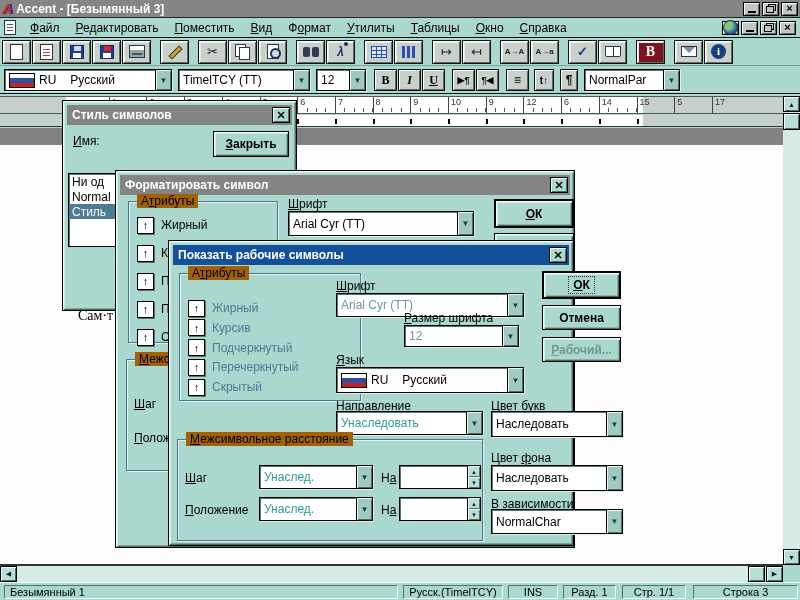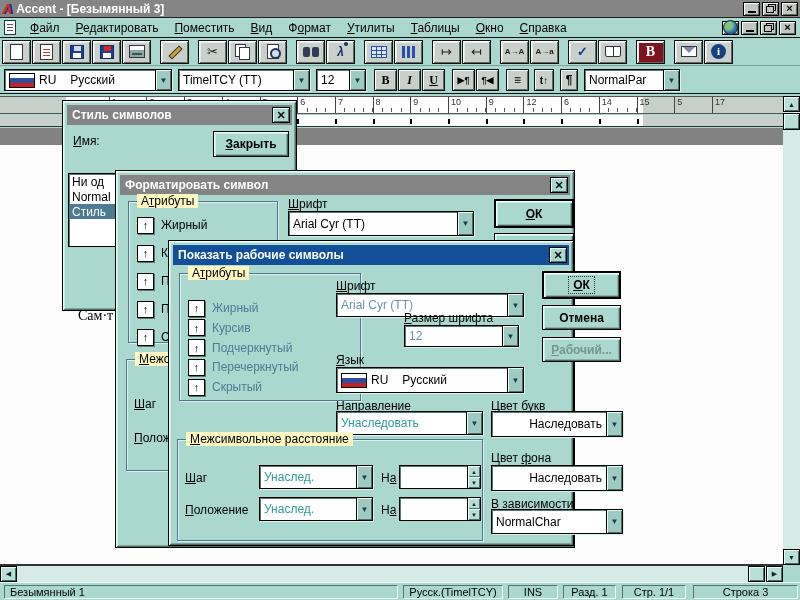--- a/index.html
+++ b/index.html
@@ -60,21 +60,21 @@
 .mail{width:16px;height:11px;background:#fff;border:1px solid #334;position:relative}
 .mail::after{content:"";position:absolute;left:1px;top:0;width:0;height:0;border-left:6px solid transparent;border-right:6px solid transparent;border-top:6px solid #88a}
 .info{width:15px;height:15px;border-radius:50%;background:#16417e;color:#fff;font-family:"Liberation Serif",serif;font-weight:bold;font-size:11px}
 .txticon{font-size:8px;font-weight:bold}
 #toolbar2{position:absolute;left:0;top:66px;width:800px;height:28px;background:#abd8ce;border-bottom:1px solid #111}
 .fbtn{position:absolute;top:3px;width:23px;height:22px;background:#c9cfcb;border:1px solid #111;box-shadow:inset 1px 1px 0 #fff,inset -1px -1px 0 #5f6a65;display:flex;align-items:center;justify-content:center;font-weight:bold}
 
 .combo{position:relative;background:#fff;border:1px solid #000;box-shadow:inset 1px 1px 0 #587a72,1px 1px 0 #d9f2ec;display:flex;align-items:center}
 .combo.abs{position:absolute}
 .cval{flex:1;padding:0 4px;white-space:nowrap;overflow:hidden}
-.centered .cval{text-align:right}
+.centered .cval{text-align:left}
 .cbtn{width:16px;align-self:stretch;background:#9fcac1;border-left:1px solid #000;box-shadow:inset 1px 1px 0 #e3fcf4,inset -1px -1px 0 #4e6f67;display:flex;align-items:center;justify-content:center;font-size:8px;color:#143c52;flex:none}
 .flag{width:26px;height:15px;border:1px solid #000;background:linear-gradient(to bottom,#fff 0 33%,#2d4fa0 33% 66%,#c8201c 66%);margin:0 4px;flex:none}
 .muted{color:#6f93a3}
 .tealtxt{color:#2f9a95}
 .tinput{position:absolute;background:#fff;border:1px solid #000;box-shadow:inset 1px 1px 0 #587a72;padding:1px 3px;display:flex;align-items:center}
 .listbox{position:absolute;background:#fff;border:1px solid #000;box-shadow:inset 1px 1px 0 #587a72;overflow:hidden}
 .litem{height:15px;padding:0 3px;display:flex;align-items:center;white-space:nowrap}
 .litem.sel{background:#4e7b94;color:#fff}
 .spin{position:absolute;background:#fff;border:1px solid #000;box-shadow:inset 1px 1px 0 #587a72;display:flex}
 .sval{flex:1}
@@ -105,21 +105,21 @@
 .dtitle{position:absolute;left:4px;right:4px;top:4px;height:20px;display:flex;align-items:center;padding-left:5px;color:#fff;font-weight:bold;white-space:nowrap;overflow:hidden}
 .dtitle.active{background:#14509a}
 .dtitle.inactive{background:#848484}
 .dclose{position:absolute;right:2px;top:2px;width:18px;height:16px;background:#abd8ce;border:1px solid #000;box-shadow:inset 1px 1px 0 #e9fff8,inset -1px -1px 0 #4e6f67;display:flex;align-items:center;justify-content:center;font-weight:bold;font-size:11px;color:#111}
 .dlabel{position:absolute;white-space:nowrap}
 .dbtn{position:absolute;display:flex;align-items:center;justify-content:center;background:#abd8ce;border:1px solid #000;box-shadow:inset 1px 1px 0 #eefff9,inset 2px 2px 0 #cdeee6,inset -1px -1px 0 #44645d,inset -2px -2px 0 #8cafa6;font-weight:bold}
 .dbtn.default{border-width:2px}
 .dbtn.disabled{color:#74968f}
 .focusring{border:1px dotted #333;padding:1px 4px}
 .group{position:absolute;border:1px solid #4f7390;box-shadow:inset 1px 1px 0 #d9f2ec,1px 1px 0 #d9f2ec}
-.glabel{position:absolute;top:-8px;left:8px;background:#fef9c3;padding:0 4px;white-space:nowrap}
+.glabel{position:absolute;top:-8px;left:8px;background:#a16207;padding:0 4px;white-space:nowrap}
 .attr-row{position:absolute;left:8px;display:flex;align-items:center;gap:7px;height:18px}
 .attr-btn{width:17px;height:17px;background:#fff;border:1px solid #000;box-shadow:1px 1px 0 #56756e;font-weight:bold;font-size:11px;display:flex;align-items:center;justify-content:center;flex:none}
 .attr-label{white-space:nowrap}
 .inheritc{color:#4e7a94}
 </style>
 </head>
 <body>
 
 <div id="app">
 

